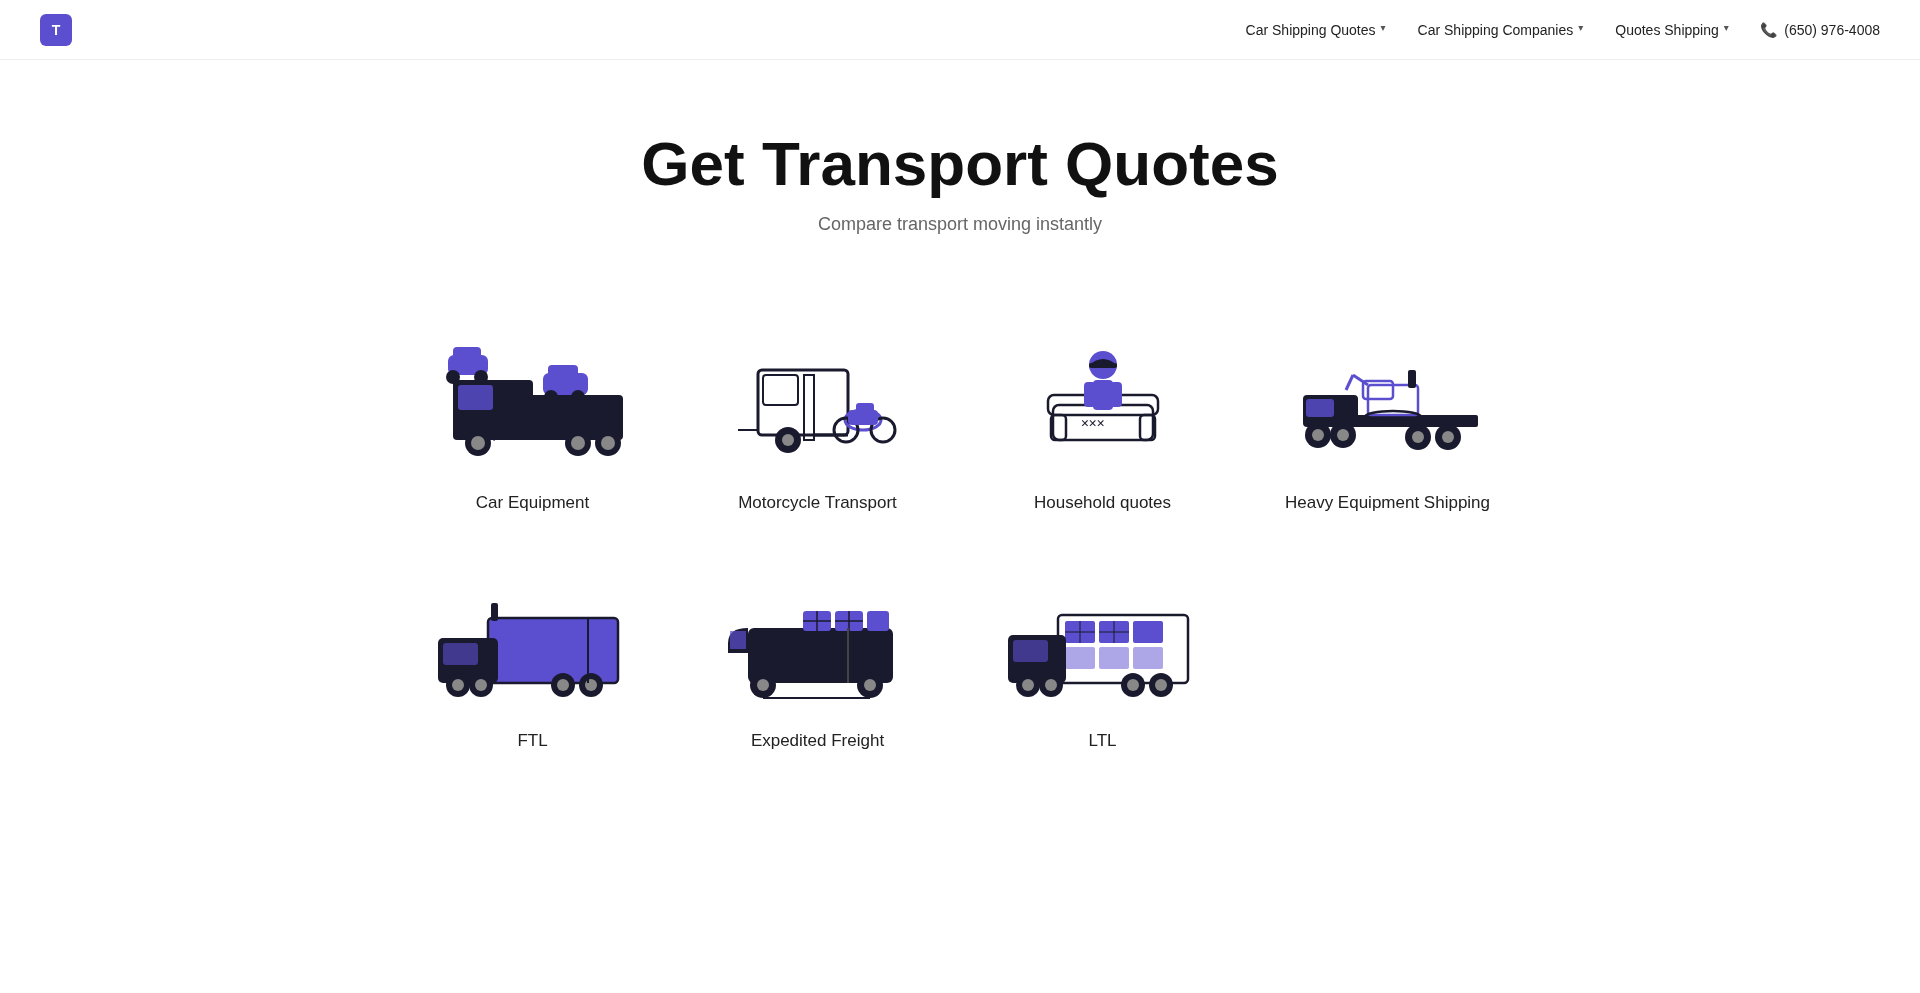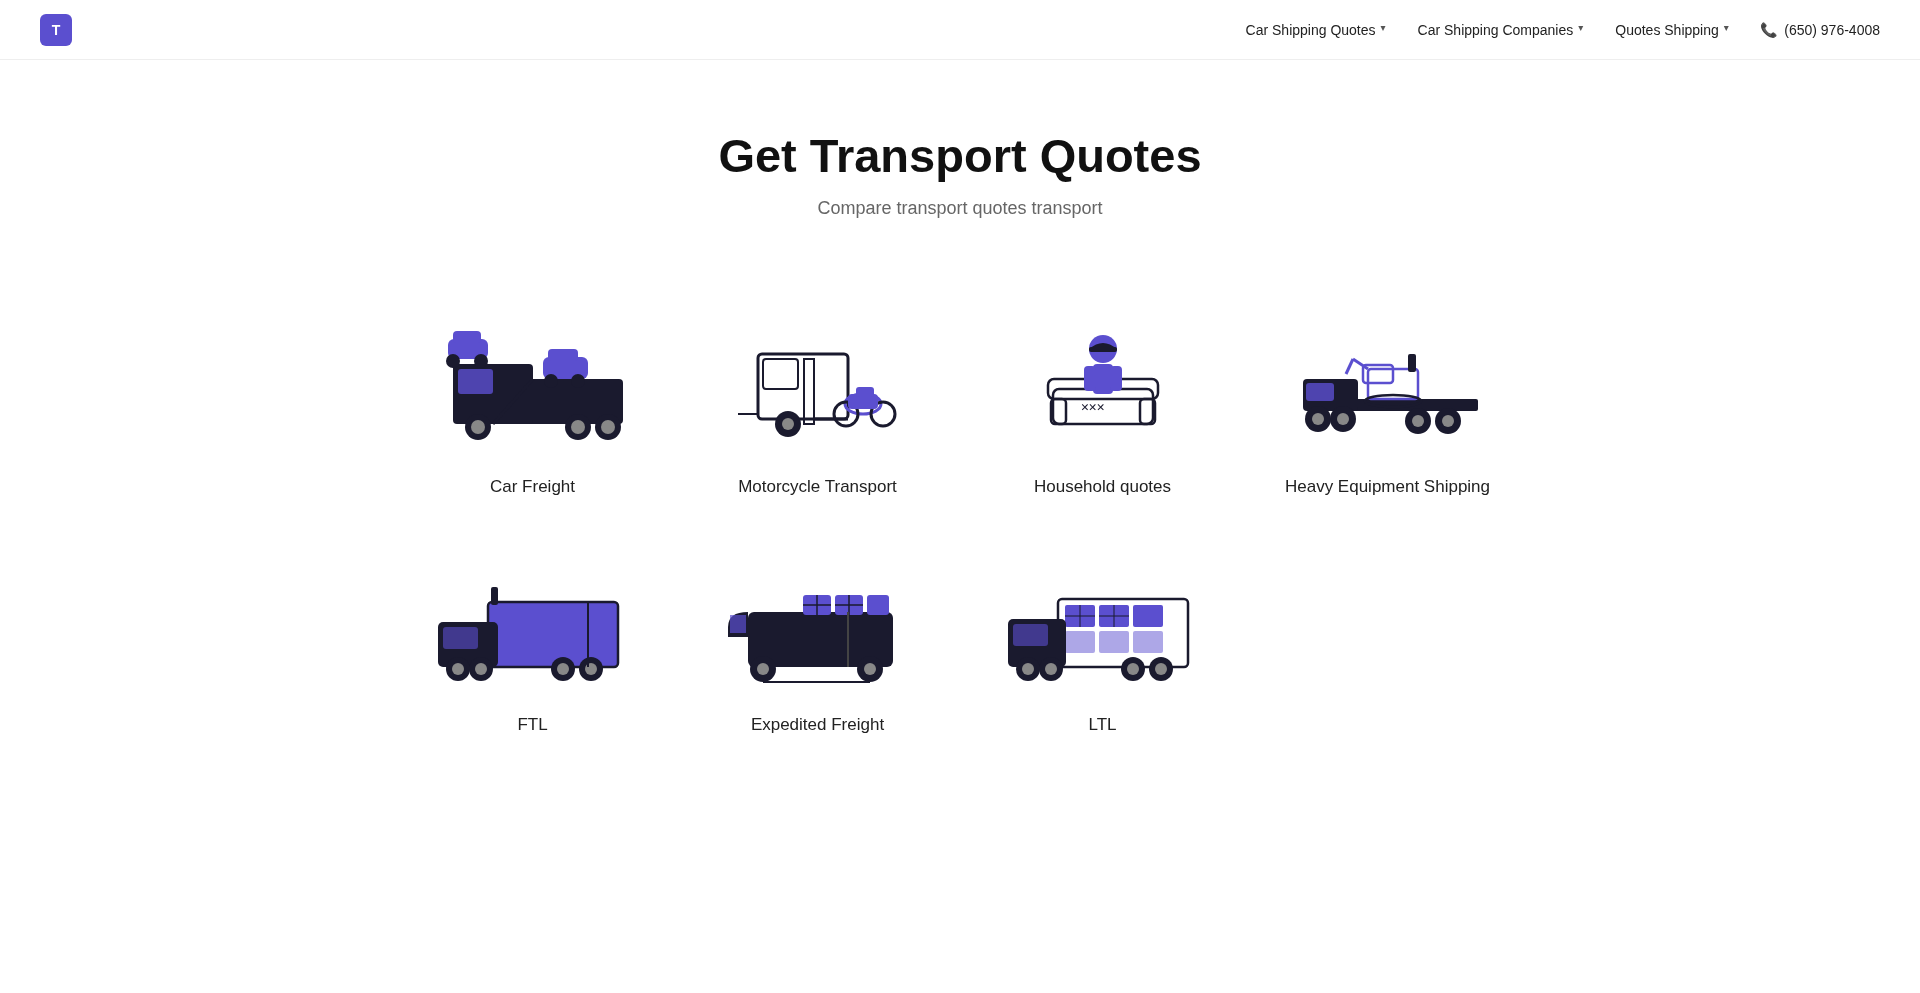--- a/index.html
+++ b/index.html
@@ -42,21 +42,21 @@
       font-size: 14px; color: #222; font-weight: 500;
     }
     .phone-icon { color: #5b4fcf; }
 
     
     .hero {
       text-align: center;
       padding: 70px 20px 30px;
     }
     .hero h1 {
-      font-size: 47px;
+      font-size: 62px;
       font-weight: 800;
       color: #111;
       line-height: 1.1;
     }
     .hero p {
       margin-top: 16px;
       font-size: 18px;
       color: #666;
     }
 
@@ -116,21 +116,21 @@
     </a>
     <div class="nav-phone">
       <span class="phone-icon">📞</span>
       <span>(650) 976-4008</span>
     </div>
   </div>
 </nav>
 
 <section class="hero">
   <h1>Get Transport Quotes</h1>
-  <p>Compare transport quotes transport</p>
+  <p>Compare transport moving instantly</p>
 </section>
 
 <div class="service-grid">
 
   <div class="service-card">
     <div class="card-icon">
       <svg viewBox="0 0 220 140" xmlns="http://www.w3.org/2000/svg">
 
         <rect x="70" y="70" width="130" height="45" rx="4" fill="#1a1a2e"></rect>
         <rect x="30" y="55" width="80" height="60" rx="4" fill="#1a1a2e"></rect>
@@ -150,21 +150,21 @@
         <rect x="125" y="40" width="30" height="12" rx="4" fill="#5b4fcf"></rect>
         <circle cx="128" cy="72" r="7" fill="#1a1a2e"></circle>
         <circle cx="155" cy="72" r="7" fill="#1a1a2e"></circle>
 
         <rect x="25" y="30" width="40" height="20" rx="6" fill="#5b4fcf"></rect>
         <rect x="30" y="22" width="28" height="12" rx="4" fill="#5b4fcf"></rect>
         <circle cx="30" cy="52" r="7" fill="#1a1a2e"></circle>
         <circle cx="58" cy="52" r="7" fill="#1a1a2e"></circle>
       </svg>
     </div>
-    <span class="card-label">Car Freight</span>
+    <span class="card-label">Car Equipment</span>
   </div>
 
   <div class="service-card">
     <div class="card-icon">
       <svg viewBox="0 0 220 140" xmlns="http://www.w3.org/2000/svg">
 
         <rect x="50" y="45" width="90" height="65" rx="4" fill="none" stroke="#1a1a2e" stroke-width="3"></rect>
         <rect x="55" y="50" width="35" height="30" rx="3" fill="none" stroke="#1a1a2e" stroke-width="2"></rect>
         <rect x="96" y="50" width="10" height="65" fill="none" stroke="#1a1a2e" stroke-width="2"></rect>
 

